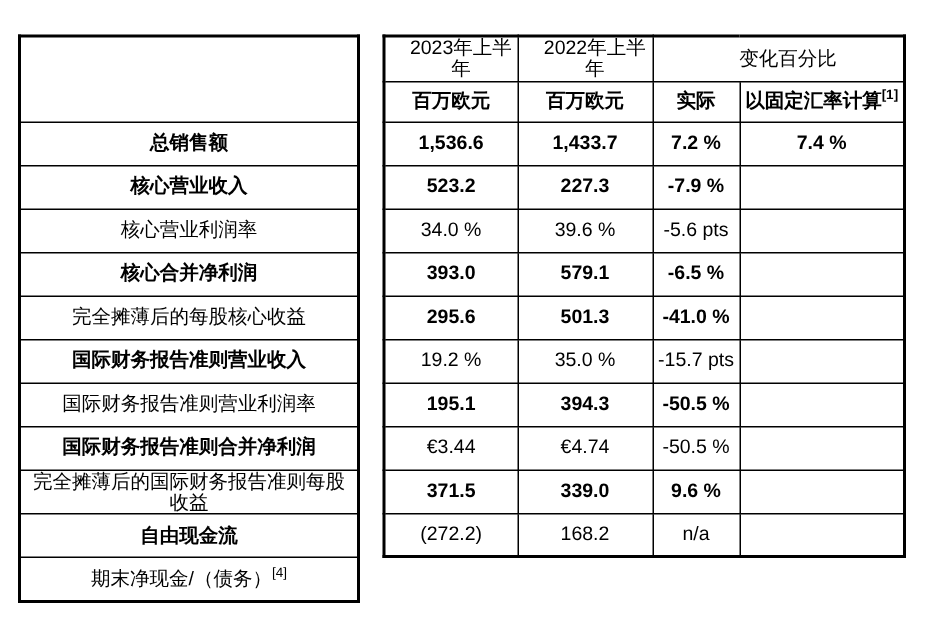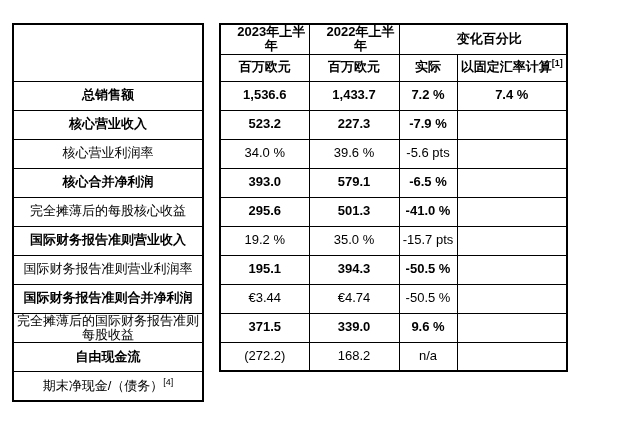--- a/index.html
+++ b/index.html
@@ -26,27 +26,27 @@
   td {
     border: 1px solid #000000;
     text-align: center;
     vertical-align: middle;
     font-size: 13px;
     line-height: 1.1;
     padding: 0 3px;
     color: #000000;
     background: #ffffff;
   }
-  .labels-table { width: 192px; }
+  .labels-table { width: 228px; }
   .data-table  { width: 347px; }
   .col-2023 { width: 89px; }
   .col-2022 { width: 90px; }
   .col-actual { width: 58px; }
   .col-cc { width: 110px; }
-  tr.hdr1 td { height: 30px; font-weight: bold; padding-left: 16px; }
+  tr.hdr1 td { height: 30px; font-weight: normal; padding-left: 16px; }
   tr.hdr2 td { height: 27px; font-weight: bold; margin-top: 31px; }
   tr.spacer td { height: 57px; }
   tr.datarow td { height: 29px; }
   .bold { font-weight: bold; }
   sup {
     font-size: 9px;
     line-height: 0;
     vertical-align: super;
   }
 </style>

